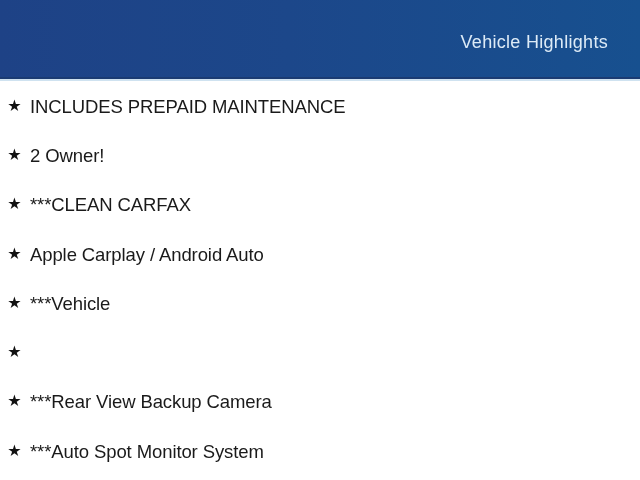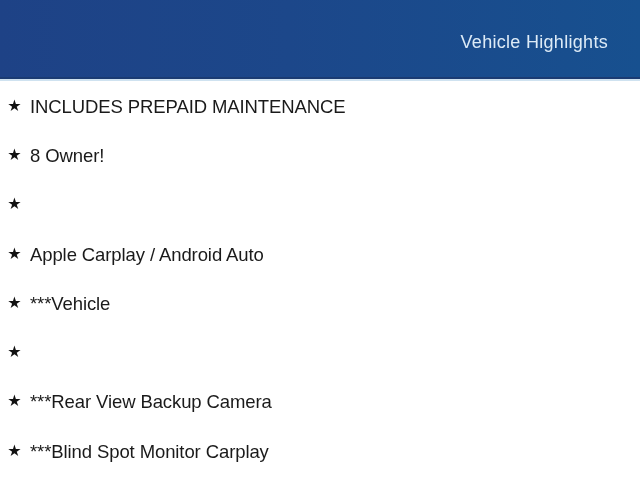--- a/index.html
+++ b/index.html
@@ -86,39 +86,40 @@
 
   <div class="header-divider"></div>
 
   <ul class="highlights-list">
     <li class="highlight-item">
       <span class="star-icon">★</span>
       <span class="highlight-label">INCLUDES PREPAID MAINTENANCE</span>
     </li>
     <li class="highlight-item">
       <span class="star-icon">★</span>
-      <span class="highlight-label">8 Owner!</span>
+      <span class="highlight-label">2 Owner!</span>
     </li>
     <li class="highlight-item">
       <span class="star-icon">★</span>
+      <span class="highlight-label">***CLEAN CARFAX</span>
     </li>
     <li class="highlight-item">
       <span class="star-icon">★</span>
       <span class="highlight-label">Apple Carplay / Android Auto</span>
     </li>
     <li class="highlight-item">
       <span class="star-icon">★</span>
       <span class="highlight-label">***Vehicle</span>
     </li>
     <li class="highlight-item">
       <span class="star-icon">★</span>
     </li>
     <li class="highlight-item">
       <span class="star-icon">★</span>
       <span class="highlight-label">***Rear View Backup Camera</span>
     </li>
     <li class="highlight-item">
       <span class="star-icon">★</span>
-      <span class="highlight-label">***Blind Spot Monitor Carplay</span>
+      <span class="highlight-label">***Auto Spot Monitor System</span>
     </li>
   </ul>
 
 </div>
 
 </body></html>

